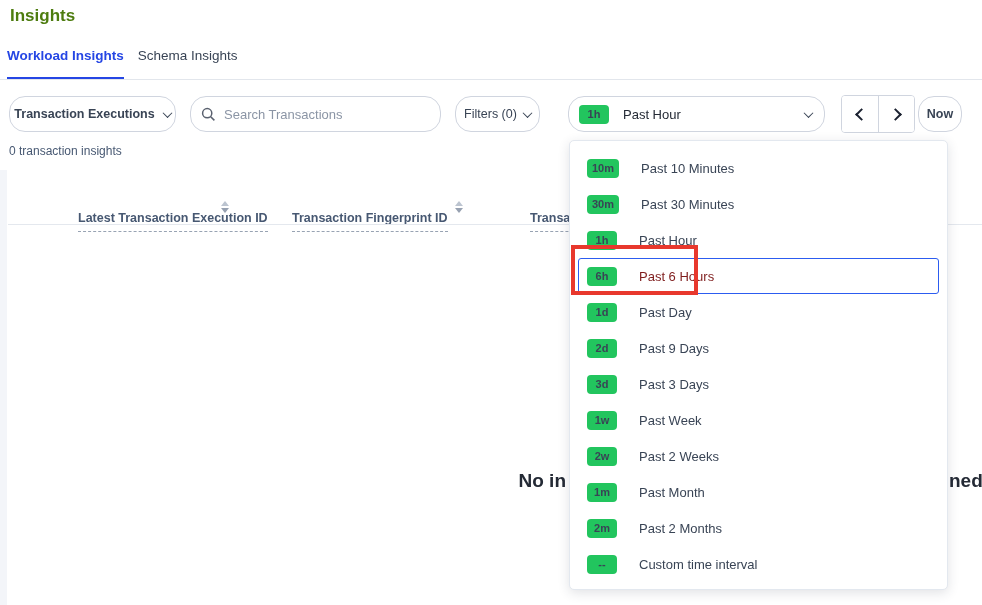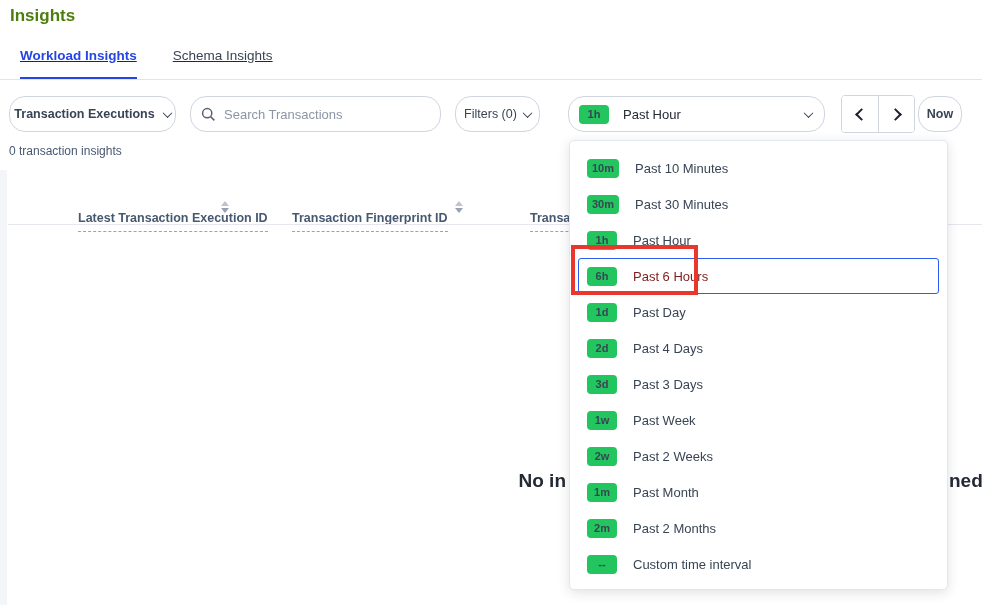--- a/index.html
+++ b/index.html
@@ -2,21 +2,21 @@
 <html><head>
 <meta charset="utf-8">
 <style>
   * { margin:0; padding:0; box-sizing:border-box; }
   html,body { background:#fff; }
   body { font-family:"Liberation Sans","DejaVu Sans",sans-serif; color:#242a35; }
   .screen { position:relative; width:982px; height:605px; background:#fff; overflow:hidden; }
 
   
   .page-title { position:absolute; top:6px; left:10px; font-size:17px; font-weight:700; color:#4d7c0f; }
-  .tabs { position:absolute; top:48px; left:20px; display:flex; gap:36px; height:32px;text-decoration:underline; }
+  .tabs { position:absolute; top:48px; left:7px; display:flex; gap:14px; height:32px; }
   .tab { font-size:13.5px; color:#394455; cursor:pointer; padding-bottom:14px; }
   .tab.active { color:#2546e4; font-weight:700; border-bottom:3px solid #2546e4; }
   .tabs-divider { position:absolute; top:79px; left:0; width:982px; height:1px; background:#e2e6ec; }
 
   
   .ctrl { position:absolute; top:96px; height:36px; border:1px solid #d0d5df; border-radius:16px;
           background:#fff; display:flex; align-items:center; font-size:12.5px; color:#394455; }
   .btn-type { left:9px; width:167px; justify-content:center; font-weight:700; gap:9px; cursor:pointer; }
   .search-box { left:190px; width:251px; padding:0 10px; gap:8px; }
   .search-box input { border:none; outline:none; flex:1; font-family:inherit; font-size:13px; color:#394455; }
@@ -51,21 +51,21 @@
 
   .empty-frag { position:absolute; top:470px; font-size:19px; font-weight:700; color:#242a35; white-space:nowrap; }
   .empty-frag.left { left:0; width:566px; text-align:right; }
   .empty-frag.right { left:949px; }
 
   
   .dropdown { position:absolute; left:569px; top:140px; width:379px; height:450px; background:#fff;
               border:1px solid #e3e8ef; border-radius:5px; box-shadow:0 3px 12px rgba(40,50,70,.14);
               padding:9px 8px; z-index:5; }
   .dd-item { height:36px; display:flex; align-items:center; padding-left:8px; border-radius:3px;
-             font-size:13px; color:#394455; cursor:pointer; border:1px solid transparent; }
+             font-size:13px; color:#394455; cursor:pointer; border:1px solid transparent;gap:6px; }
   .dd-item .dd-label { margin-left:16px; }
   .dd-item.focused { border:1px solid #2c5cf0; }
   .dd-item.focused .dd-label { color:#7f1d1d; }
 
   .annotation-box { position:absolute; left:571px; top:245px; width:127px; height:50px;
                     border:4px solid #e8382d; z-index:10; pointer-events:none; }
 </style>
 </head>
 <body>
 
@@ -163,21 +163,21 @@
     <div class="dd-item focused">
       <span class="badge">6h</span>
       <span class="dd-label">Past 6 Hours</span>
     </div>
     <div class="dd-item">
       <span class="badge">1d</span>
       <span class="dd-label">Past Day</span>
     </div>
     <div class="dd-item">
       <span class="badge">2d</span>
-      <span class="dd-label">Past 4 Days</span>
+      <span class="dd-label">Past 9 Days</span>
     </div>
     <div class="dd-item">
       <span class="badge">3d</span>
       <span class="dd-label">Past 3 Days</span>
     </div>
     <div class="dd-item">
       <span class="badge">1w</span>
       <span class="dd-label">Past Week</span>
     </div>
     <div class="dd-item">

